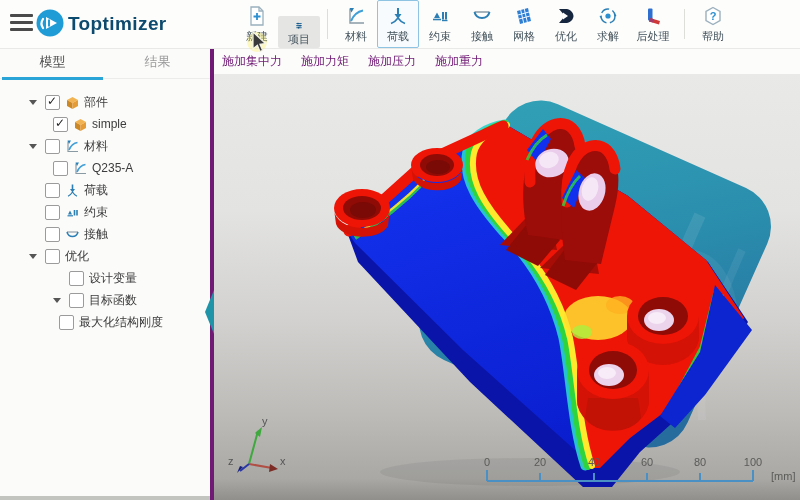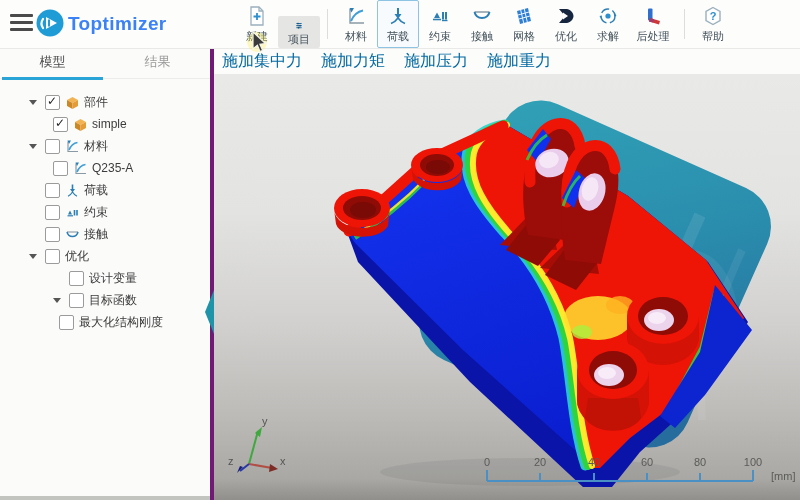--- a/index.html
+++ b/index.html
@@ -5,21 +5,21 @@
   html,body{margin:0;padding:0;background:#888;}
   .app{position:relative;width:800px;height:500px;background:#fff;overflow:hidden;
        font-family:"Liberation Sans","DejaVu Sans",sans-serif;-webkit-font-smoothing:antialiased;}
 
   
   .topbar{position:absolute;left:0;top:0;width:800px;height:48px;background:#fdfdfc;
           border-bottom:1px solid #e9e9e7;z-index:6;}
   .hamburger{position:absolute;left:10px;top:14px;width:23px;height:20px;cursor:pointer;}
   .hamburger i{display:block;height:3px;background:#4a4a4a;border-radius:1px;margin-bottom:4px;}
   .logo{position:absolute;left:36px;top:9px;width:28px;height:28px;}
-  .brand{position:absolute;left:68px;top:13px;font-size:19px;font-weight:bold;color:#3b82f6;
+  .brand{position:absolute;left:68px;top:13px;font-size:19px;font-weight:bold;color:#0c4a6e;
          letter-spacing:.4px;}
   .toolbar{position:absolute;left:236px;top:0;height:48px;display:flex;align-items:stretch;}
   .tbtn{width:40px;display:flex;flex-direction:column;align-items:center;justify-content:flex-start;
         padding-top:4px;border:1px solid transparent;border-radius:2px;cursor:pointer;}
   .tbtn .ticon{width:22px;height:22px;}
   .tbtn .tlabel{font-size:11px;color:#44535c;margin-top:2px;white-space:nowrap;}
   .tbtn.active-bg{background:#e5e5e4;margin-top:16px;}
   .tbtn.selected{border-color:#8fc3e2;background:#f7fbfe;}
   .tsep{width:1px;background:#ddddda;margin:9px 7px;}
 
@@ -56,21 +56,21 @@
   .stat-check{position:absolute;left:113px;top:30px;width:19px;height:19px;border-radius:50%;
       background:#3f97d0;color:#fff;font-size:12px;font-weight:bold;text-align:center;line-height:19px;cursor:pointer;}
   .stat-info{position:absolute;left:155px;top:30px;width:17px;height:17px;border-radius:50%;
       border:1.5px solid #9ecbe6;color:#7db8dc;font-size:11px;font-style:italic;font-weight:bold;
       text-align:center;line-height:17px;cursor:pointer;}
 
   
   .viewport{position:absolute;left:210px;top:48px;right:0;bottom:0;}
   .subtoolbar{position:absolute;left:0;right:0;top:0;height:26px;background:#fcfcfb;
       border-bottom:1px solid #e6e6e4;display:flex;align-items:center;gap:19px;padding-left:12px;}
-  .sbtn{font-size:16px;color:#0369a1;white-space:nowrap;cursor:pointer;}
+  .sbtn{font-size:12px;color:#701a75;white-space:nowrap;cursor:pointer;}
   .scene{position:absolute;left:0;right:0;top:26px;bottom:0;
       background:linear-gradient(180deg,#e9e9e7 0%,#e3e3e1 32%,#d2d1cf 58%,#bcbbb8 80%,#a9a8a5 95%,#908f8c 100%);}
   .scene svg{display:block;width:100%;height:100%;}
 
   .cursor{position:absolute;left:246px;top:28px;width:26px;height:30px;z-index:9;pointer-events:none;}
 </style>
 </head>
 <body>
 
 <div class="app">

